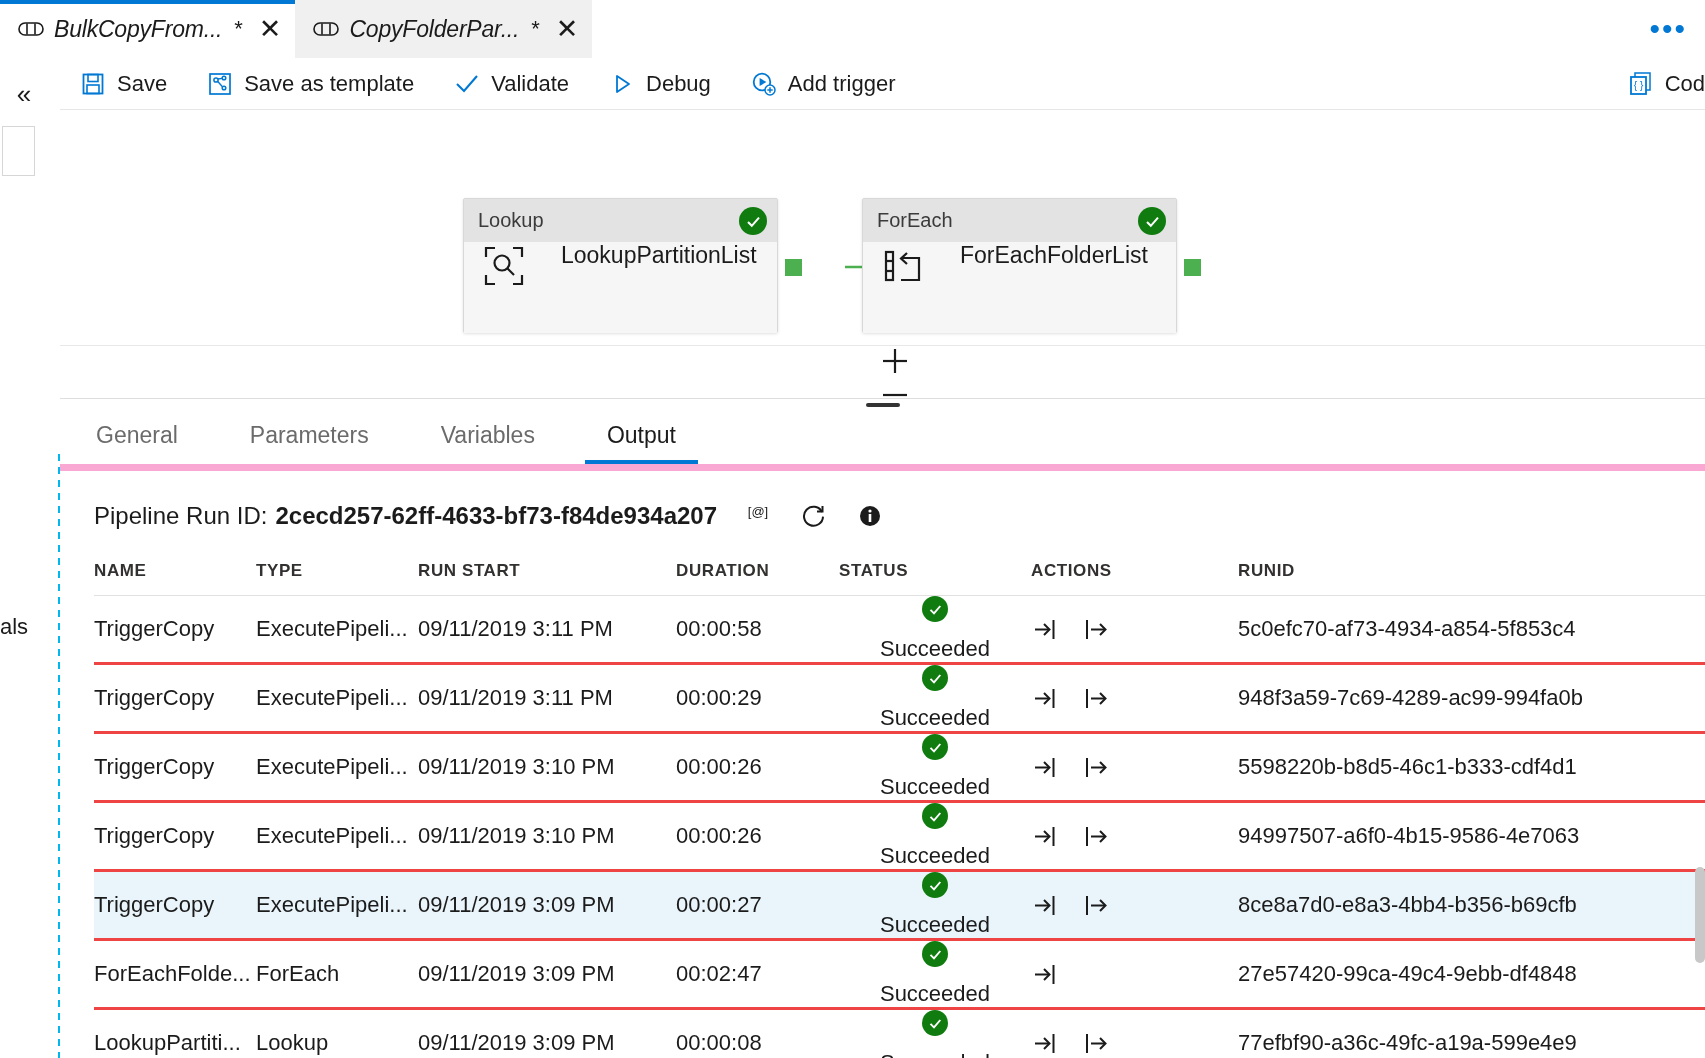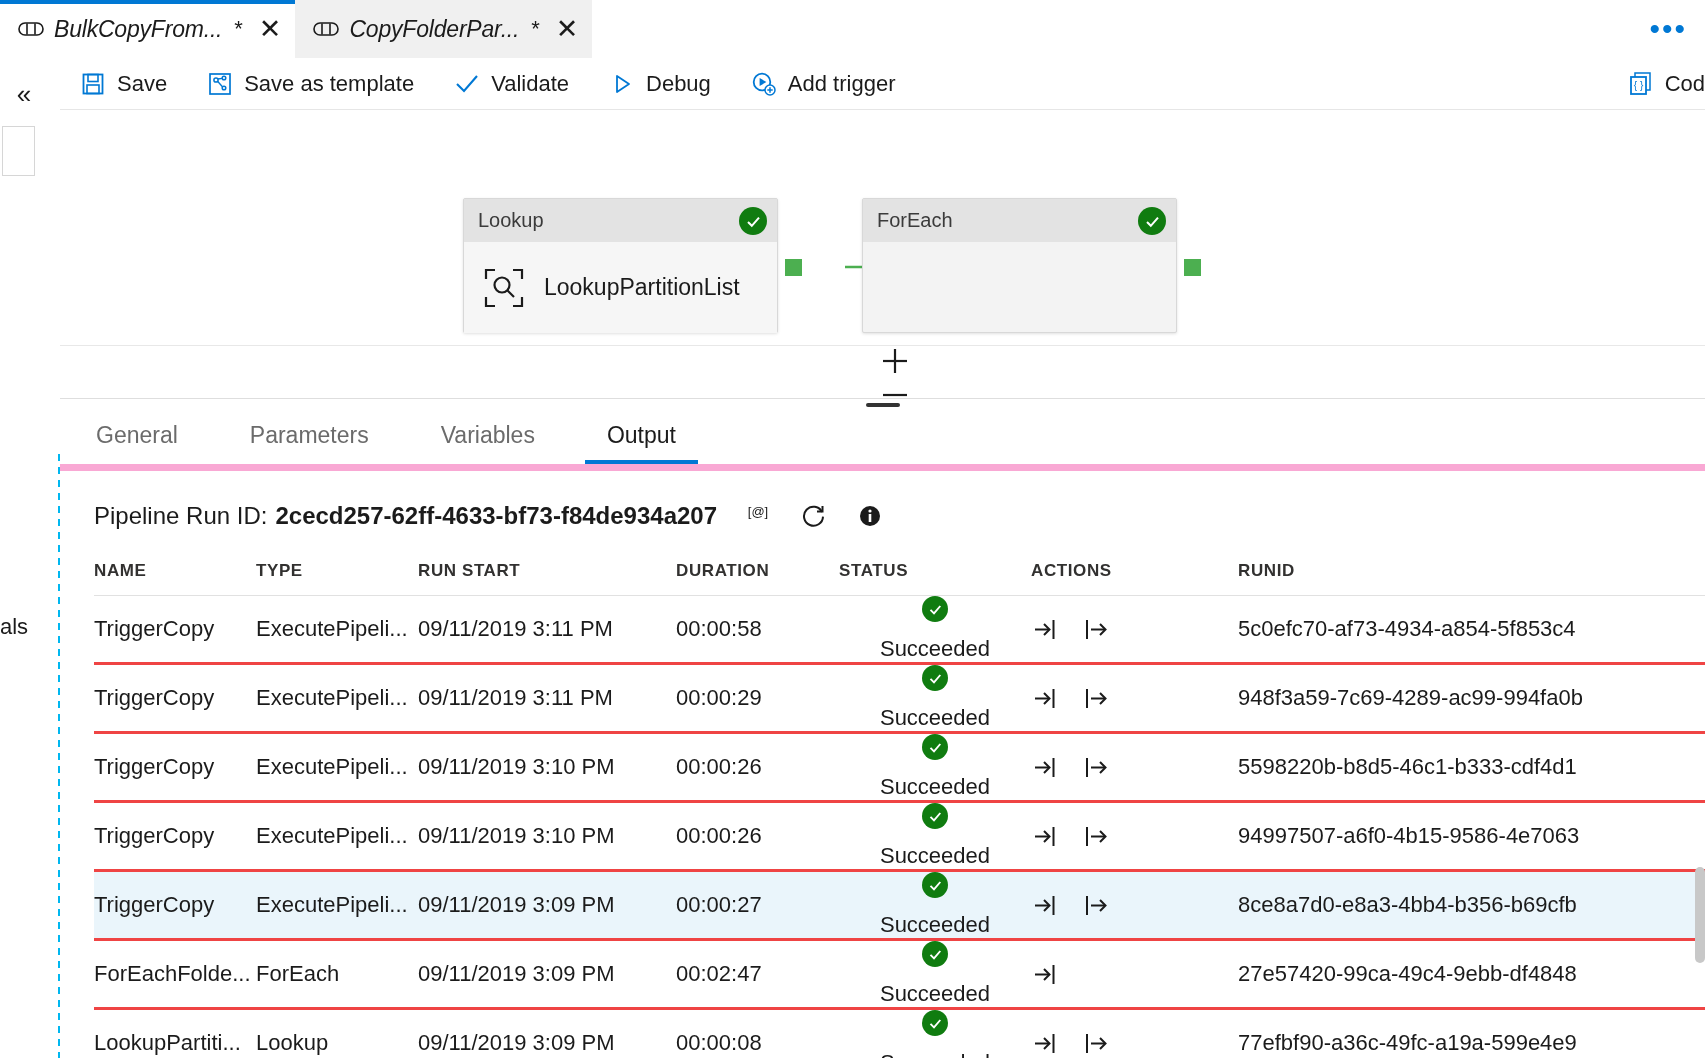--- a/index.html
+++ b/index.html
@@ -108,21 +108,21 @@
     position:relative;
   }
   .act-type { font-size:20px; color:#3b3b3b; }
   .act-status {
     position:absolute; right:10px; top:8px;
     width:28px; height:28px; border-radius:50%;
     background:#107c10; display:flex; align-items:center; justify-content:center;
   }
   .act-body {
     height:91px; background:#f6f6f6;
-    display:flex; align-items:center; gap:16px; padding:0 16px;
+    display:flex; align-items:flex-start; gap:33px; padding:0 16px;
   }
   .act-ico { width:48px; height:48px; flex:0 0 auto; display:flex;align-items:center;justify-content:center;}
   .act-name { font-size:23px; color:#1b1b1b; white-space:nowrap; }
   .connector { position:absolute; }
   .port {
     position:absolute; width:17px; height:17px; background:#4caf50;
   }
 
   
   .canvasbar {
@@ -339,20 +339,34 @@
     </svg>
 
     <div class="activity" style="left:802px; top:88px;">
       <div class="act-head">
         <span class="act-type">ForEach</span>
         <span class="act-status">
           <svg width="17" height="17" viewBox="0 0 17 17">
             <polyline points="3,9 6.8,12.8 14,4.6" fill="none" stroke="#fff" stroke-width="2"></polyline>
           </svg>
         </span>
+      </div>
+      <div class="act-body">
+        <span class="act-ico">
+          <svg width="44" height="44" viewBox="0 0 44 44">
+            <g fill="none" stroke="#1b1b1b" stroke-width="2.2">
+              <rect x="5" y="8" width="7" height="28"></rect>
+              <line x1="5" y1="17" x2="12" y2="17"></line>
+              <line x1="5" y1="27" x2="12" y2="27"></line>
+              <polyline points="20,14 38,14 38,36 20,36"></polyline>
+              <polyline points="26,9 20,14.5 26,20"></polyline>
+            </g>
+          </svg>
+        </span>
+        <span class="act-name">ForEachFolderList</span>
       </div>
       <div class="port" style="right:-25px; top:60px;"></div>
     </div>
   </div>
 
   <div class="canvasbar">
     <div class="cbtn">
       <span>
         <svg width="30" height="30" viewBox="0 0 30 30">
           <line x1="15" y1="3" x2="15" y2="27" stroke="#1b1b1b" stroke-width="2.2"></line>

